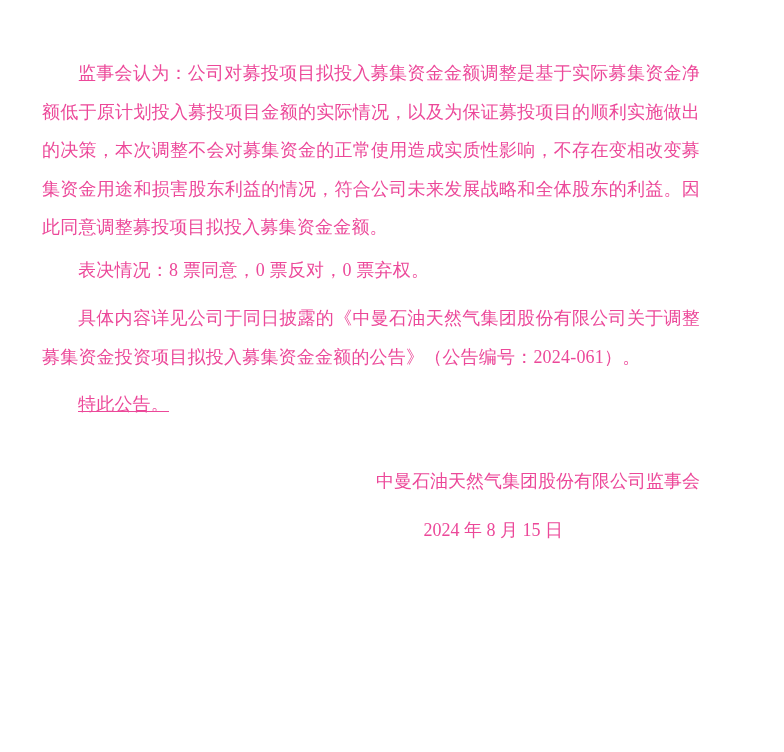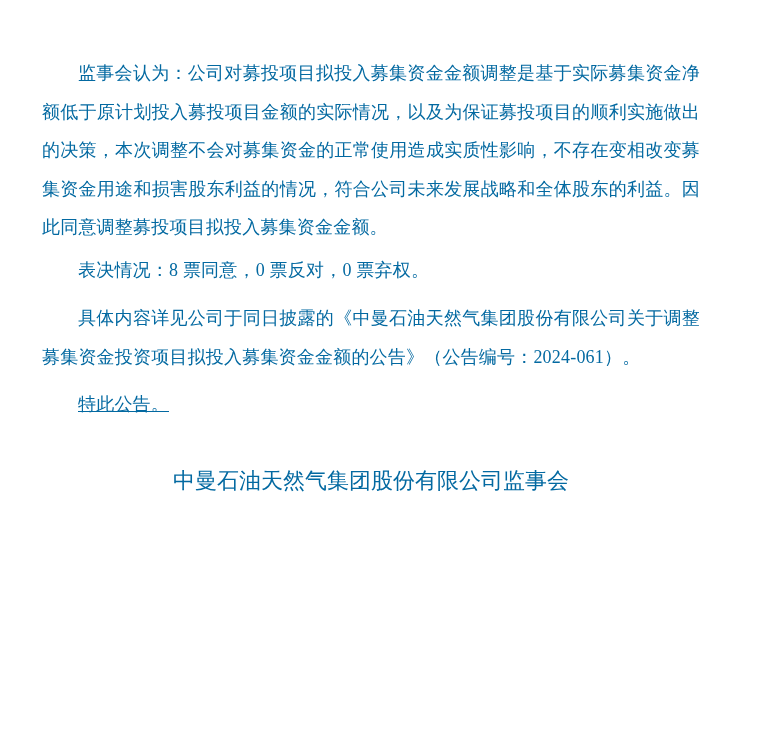--- a/index.html
+++ b/index.html
@@ -2,21 +2,21 @@
 <html><head>
 <meta charset="utf-8">
 <style>
   * { margin: 0; padding: 0; box-sizing: border-box; }
   html, body { background: #ffffff; }
   .page {
     position: relative;
     width: 744px;
     height: 752px;
     background: #ffffff;
-    color: #0369a1;
+    color: #ec4899;
     font-family: "Liberation Serif", "DejaVu Serif", serif;
     overflow: hidden;
   }
   .content {
     position: absolute;
     left: 42px;
     top: 0;
     width: 658px;
   }
   .para {
@@ -26,23 +26,23 @@
     text-justify: inter-ideograph;
     text-indent: 2em;
     letter-spacing: 0.2px;
   }
   .para-body     { margin-top: 54px; }
   .para-vote     { margin-top: 4px;  text-align: left; }
   .para-ref      { margin-top: 10px; }
   .para-closing  { margin-top: 9px;  text-align: left; text-decoration: underline; }
   .sig-line {
     margin-top: 38px;
-    font-size: 22px;
+    font-size: 18px;
     line-height: 38.5px;
-    text-align: center;
+    text-align: right;
     text-indent: 0;
   }
   .date-line {
     margin-top: 11px;
     font-size: 18px;
     line-height: 38.5px;
     text-align: right;
     text-indent: 0;
     padding-right: 137px;
   }
@@ -50,14 +50,15 @@
 </head>
 <body>
 
 <div class="page">
   <div class="content">
     <p class="para para-body">监事会认为：公司对募投项目拟投入募集资金金额调整是基于实际募集资金净额低于原计划投入募投项目金额的实际情况，以及为保证募投项目的顺利实施做出的决策，本次调整不会对募集资金的正常使用造成实质性影响，不存在变相改变募集资金用途和损害股东利益的情况，符合公司未来发展战略和全体股东的利益。因此同意调整募投项目拟投入募集资金金额。</p>
     <p class="para para-vote">表决情况：8 票同意，0 票反对，0 票弃权。</p>
     <p class="para para-ref">具体内容详见公司于同日披露的《中曼石油天然气集团股份有限公司关于调整募集资金投资项目拟投入募集资金金额的公告》（公告编号：2024-061）。</p>
     <p class="para para-closing">特此公告。</p>
     <p class="sig-line">中曼石油天然气集团股份有限公司监事会</p>
+    <p class="date-line">2024 年 8 月 15 日</p>
   </div>
 </div>
 
 </body></html>

